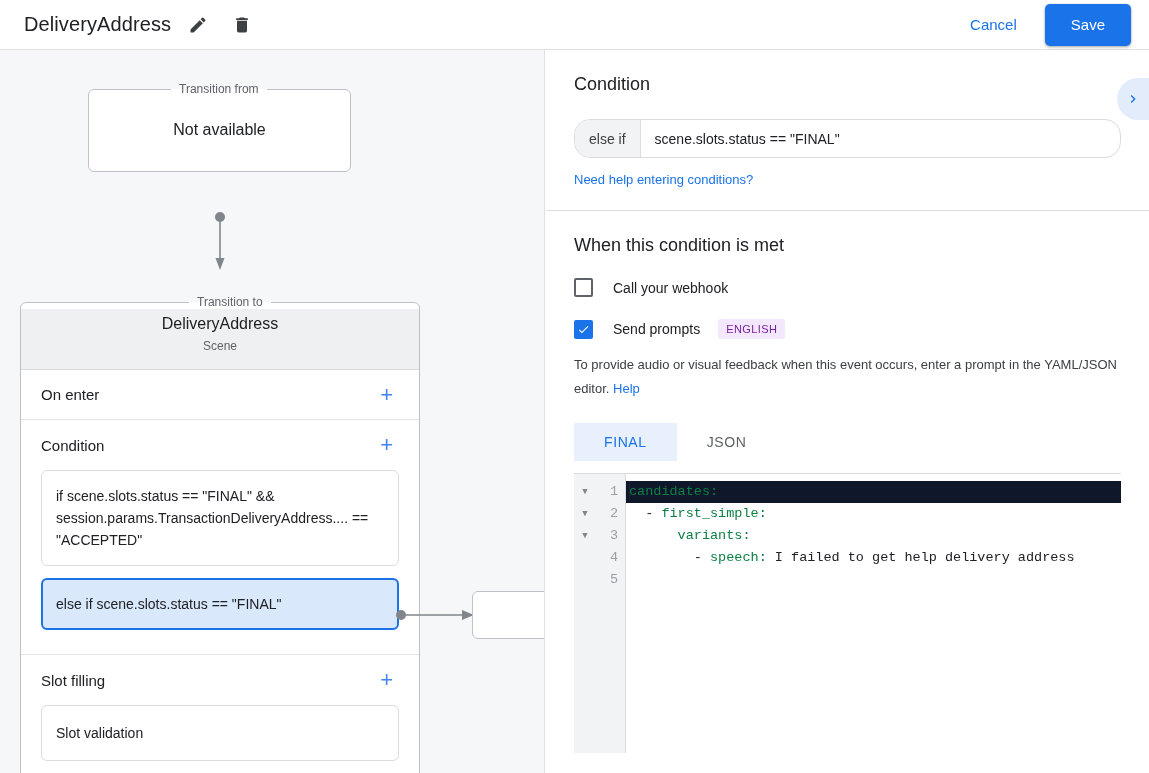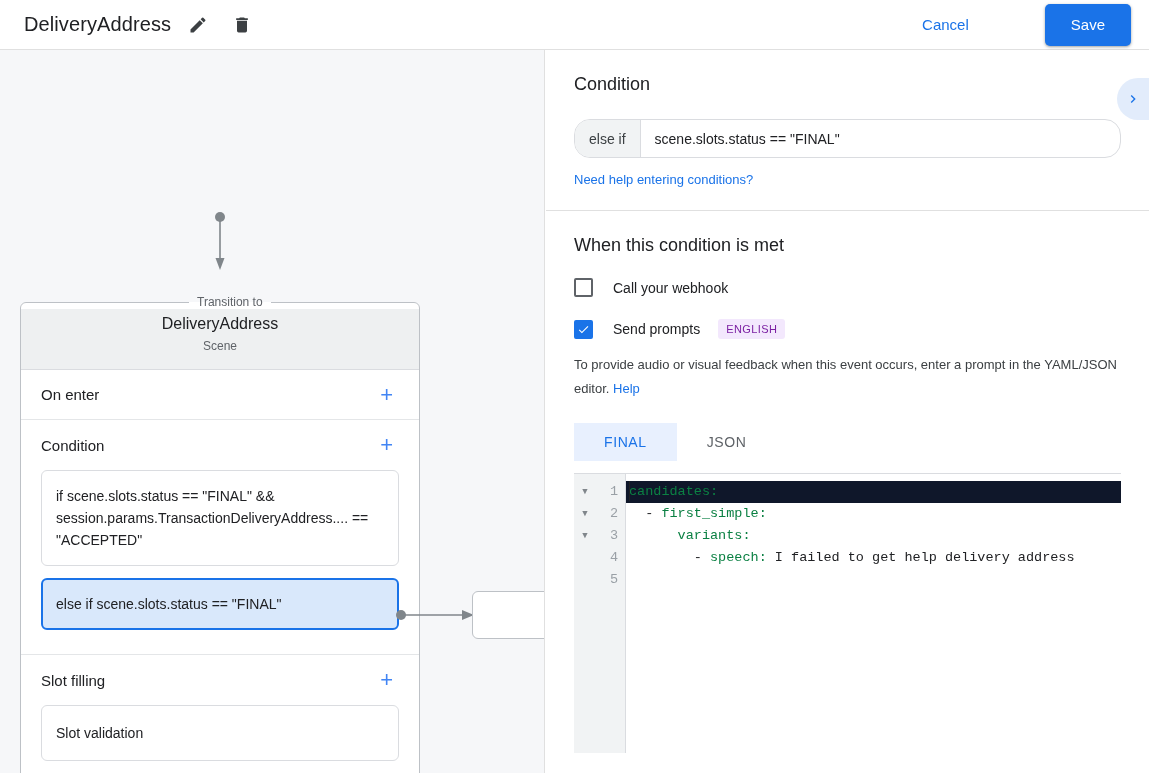--- a/index.html
+++ b/index.html
@@ -24,21 +24,21 @@
     font-size: 20px; color: #202124; letter-spacing: .1px;
   }
   .icon-btn {
     width: 34px; height: 34px; margin-left: 10px;
     display: flex; align-items: center; justify-content: center;
     border-radius: 50%; cursor: pointer;
   }
   .icon-btn:first-of-type { margin-left: 18px; }
   .icon-btn svg { display: block; }
   .topbar-right {
-    margin-left: auto; display: flex; align-items: center; padding-right: 18px; gap: 48px;
+    margin-left: auto; display: flex; align-items: center; padding-right: 18px;
   }
   .cancel-btn {
     color: #1a73e8; font-size: 15px; font-weight: 500;
     padding: 8px 14px; border-radius: 4px; cursor: pointer; background: none; border: none;
     font-family: inherit;
   }
   .save-btn {
     margin-left: 14px;
     background: #1a73e8; color: #ffffff; font-size: 15px; font-weight: 500;
     border: none; border-radius: 5px; padding: 0 26px; height: 42px;
@@ -244,20 +244,24 @@
     </div>
 
     <div class="topbar-right">
       <button class="cancel-btn">Cancel</button>
       <button class="save-btn">Save</button>
     </div>
   </div>
 
   <div class="canvas">
 
+    <fieldset class="node-box" id="node-from">
+      <legend>Transition from</legend>
+      <div class="node-body">Not available</div>
+    </fieldset>
 
     <svg class="connector-v" viewBox="0 0 12 60">
       <circle cx="6" cy="5" r="5" fill="#80868b"></circle>
       <line x1="6" y1="5" x2="6" y2="48" stroke="#80868b" stroke-width="1.6"></line>
       <polygon points="6,58 1.5,46 10.5,46" fill="#80868b"></polygon>
     </svg>
 
     <fieldset class="node-box" id="node-to">
       <legend>Transition to</legend>
 

